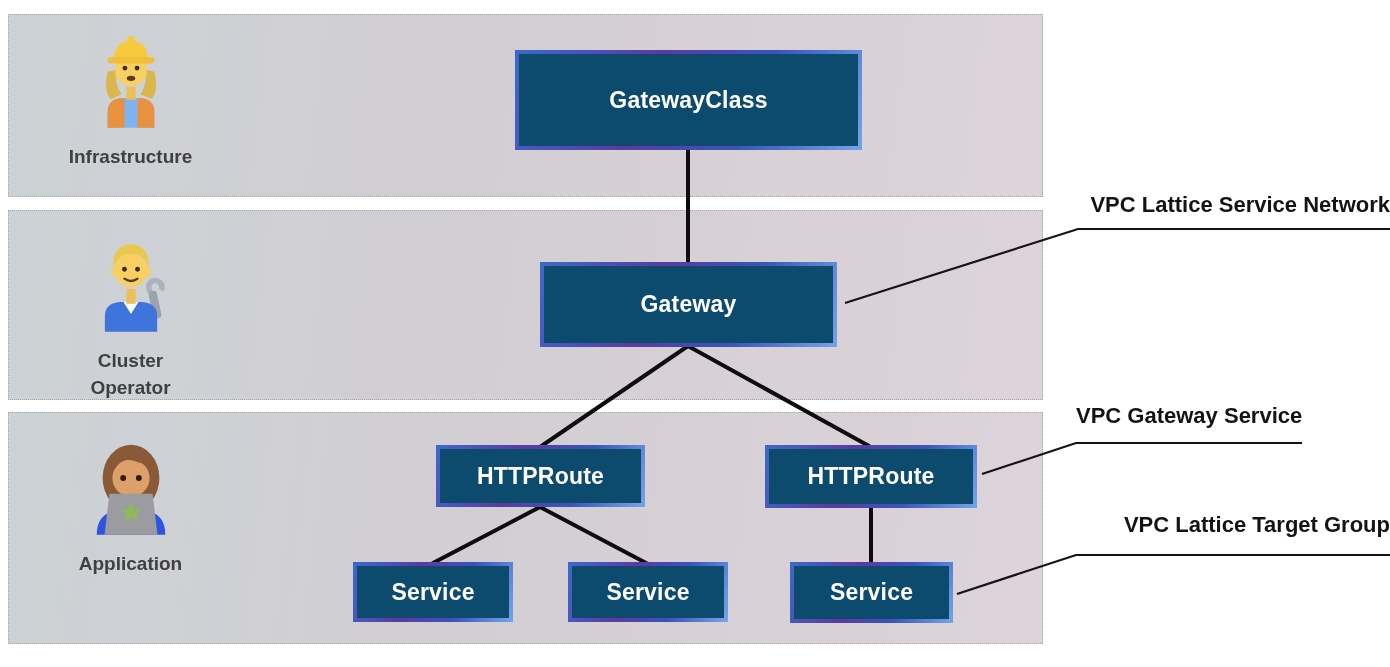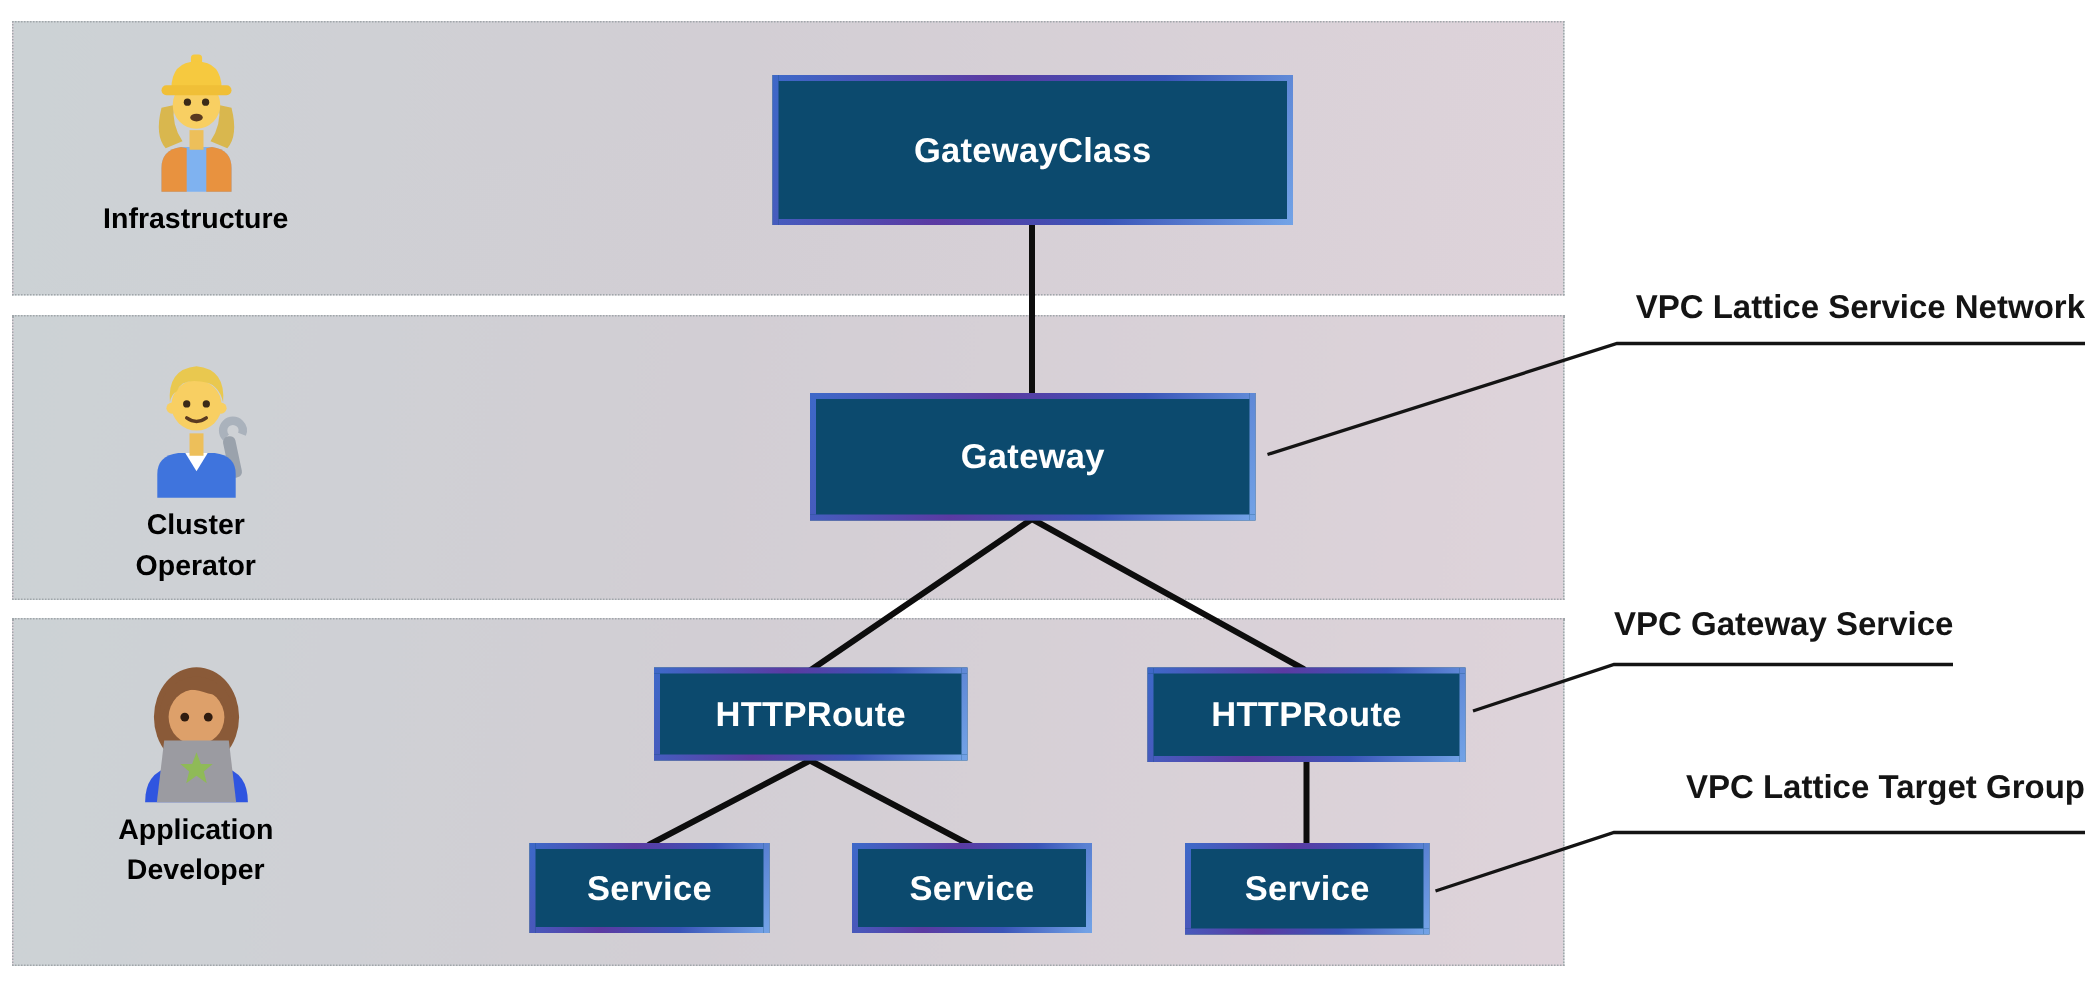--- a/index.html
+++ b/index.html
@@ -14,21 +14,21 @@
     box-sizing:border-box;
   }
   #lane-1{top:14px;height:183px;}
   #lane-2{top:210px;height:190px;}
   #lane-3{top:412px;height:232px;}
 
   
   .persona{position:absolute;text-align:center;}
   .persona svg{display:block;margin:0 auto;}
   .persona-label{
-    margin-top:4px;font-size:19px;font-weight:600;color:#000000;
+    margin-top:14px;font-size:19px;font-weight:600;color:#404040;
     line-height:27px;white-space:nowrap;
   }
 
   
   .node{
     position:absolute;display:flex;align-items:center;justify-content:center;
     background:#0c4a6e;
     border:4px solid transparent;
     border-image:linear-gradient(112deg,#3e68c8 0%,#5b3aa2 38%,#3a55b8 68%,#72a2e6 100%) 1;
     color:#ffffff;font-size:23px;font-weight:600;letter-spacing:.2px;
@@ -127,21 +127,20 @@
       <circle cx="48" cy="54" r="19" fill="#dda06a"></circle>
       <circle cx="40" cy="54" r="3" fill="#2f1c10"></circle>
       <circle cx="56" cy="54" r="3" fill="#2f1c10"></circle>
       <path d="M23,58 Q21,30 48,26 Q75,30 73,58 Q70,40 56,38 Q38,31 32,43 Q25,47 23,58 Z" fill="#8a5a38"></path>
       <path d="M13,112 Q13,92 30,88 L66,88 Q83,92 83,112 Z" fill="#2f55e0"></path>
       <path d="M26,70 L70,70 L75,112 L21,112 Z" fill="#9b9ba1"></path>
       <polygon points="48,78 51,86 59,86 53,91 55,99 48,94 41,99 43,91 37,86 45,86" fill="#8fba57"></polygon>
     </svg>
     <div class="persona-label">
       <div>Application</div>
-      <div>Developer</div>
     </div>
   </div>
 
   <div class="node" id="node-gatewayclass">
     <span>GatewayClass</span>
   </div>
   <div class="node" id="node-gateway">
     <span>Gateway</span>
   </div>
   <div class="node" id="node-httproute-left">

